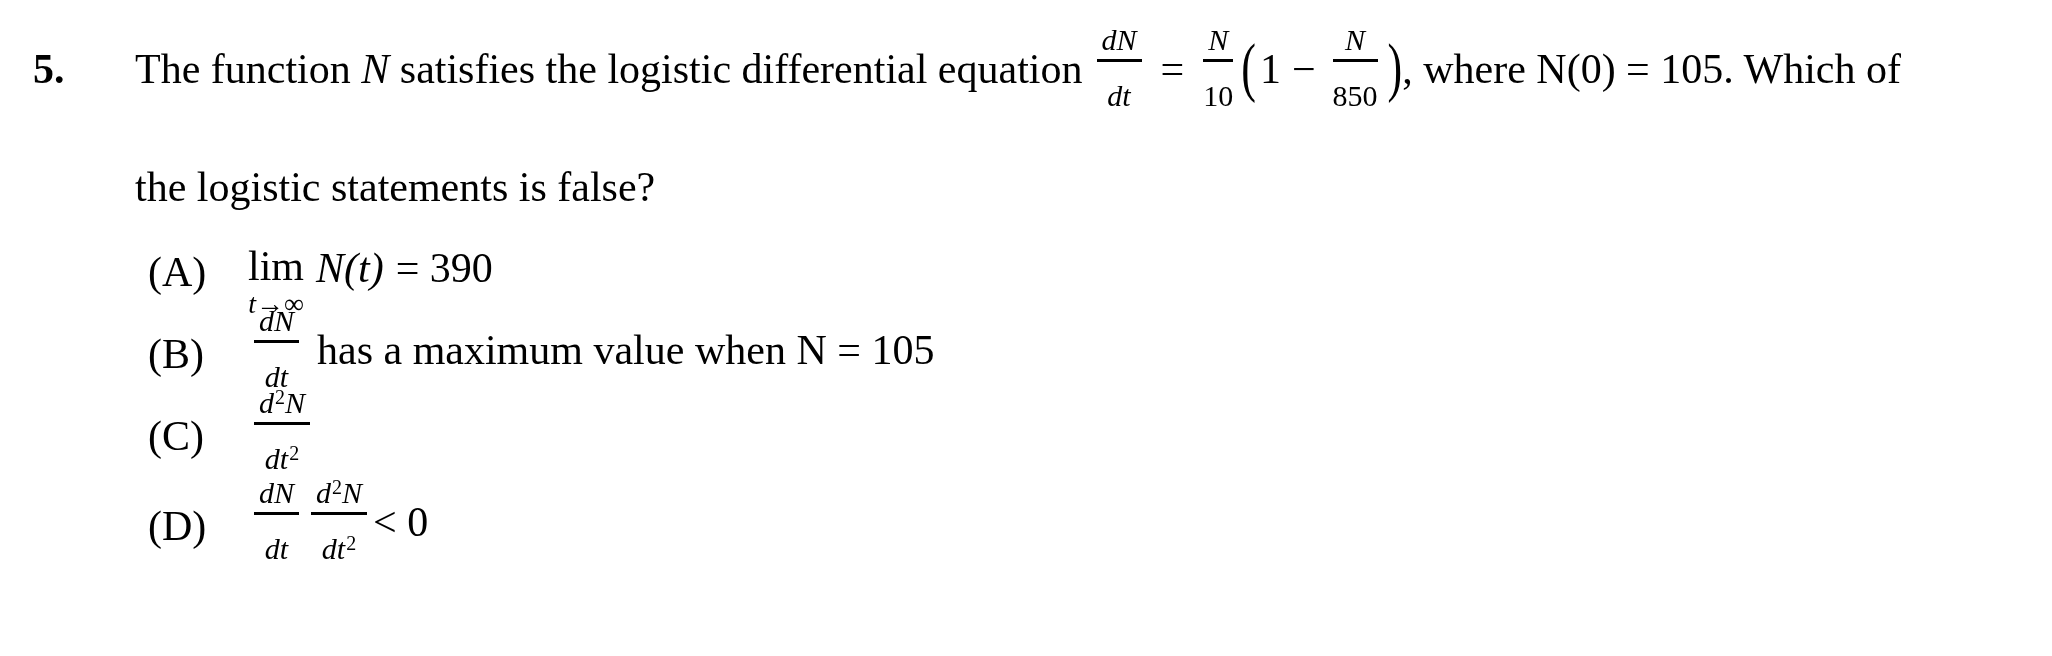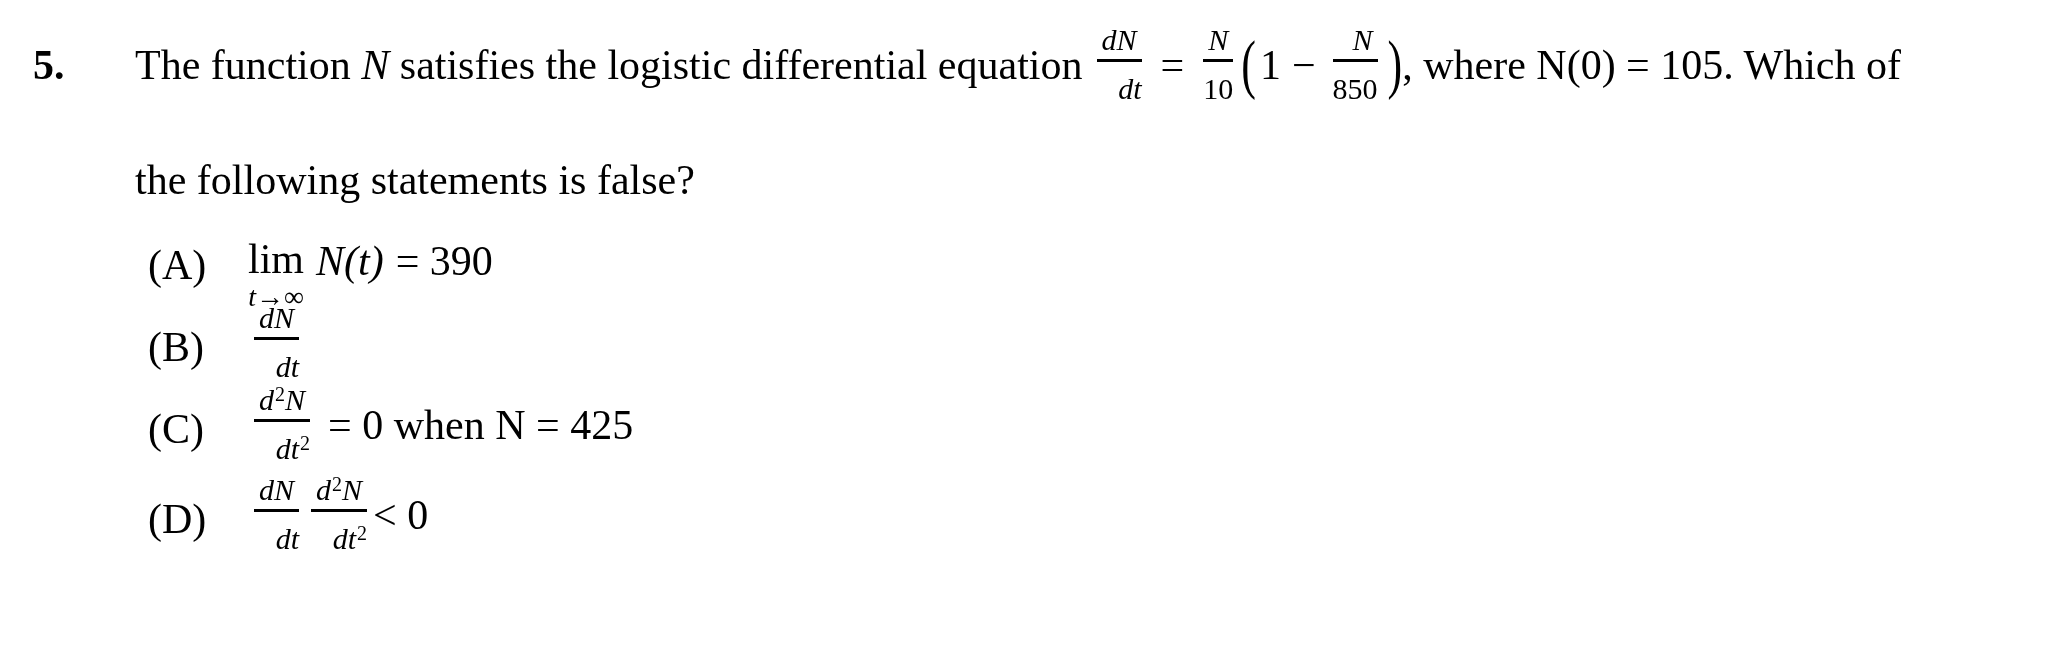--- a/index.html
+++ b/index.html
@@ -24,25 +24,25 @@
     display:flex;align-items:center;
     height:82px;margin-left:148px;white-space:nowrap;
   }
   .option.last{margin-top:8px;}
   .olabel{flex:0 0 60px;line-height:1;}
   .ocontent{margin-left:40px;line-height:1;white-space:nowrap;}
   .it{font-style:italic;}
   .math{white-space:nowrap;margin-left:8px;}
   .frac{
     display:inline-block;vertical-align:middle;
-    text-align:right;line-height:1;
+    text-align:center;line-height:1;
     position:relative;top:-5px;margin:0 6px;
   }
   .frac .num{display:block;font-size:30px;padding:0 5px 4px;border-bottom:3px solid #000;}
-  .frac .den{display:block;font-size:30px;padding-top:12px;}
+  .frac .den{display:block;font-size:30px;padding-top:19px;}
   .sup{font-size:20px;position:relative;top:-9px;margin-left:1px;font-style:normal;}
   .mrel{margin:0 13px;}
   .mbin{margin:0 11px;}
   .bigparen{
     display:inline-block;vertical-align:middle;
     font-size:44px;line-height:0.8;
     transform:scaleY(1.5);
     position:relative;top:-5px;
   }
   .lp{margin:0 4px 0 2px;}
@@ -61,42 +61,42 @@
 
 <div class="page">
 
   <div class="row1">
     <span class="qnum">5.</span>
     <span class="qline1">
       <span>The function </span><span class="it">N</span><span> satisfies the logistic differential equation</span><span class="math"><span class="frac"><span class="num it">dN</span><span class="den it">dt</span></span><span class="mrel">=</span><span class="frac"><span class="num it">N</span><span class="den">10</span></span><span class="bigparen lp">(</span><span>1</span><span class="mbin">−</span><span class="frac"><span class="num it">N</span><span class="den">850</span></span><span class="bigparen rp">)</span></span><span>, where N(0) = 105. Which of</span>
     </span>
   </div>
 
-  <div class="row2">the following statements is false?</div>
+  <div class="row2">the logistic statements is false?</div>
 
   <div class="options">
 
     <div class="option">
       <span class="olabel">(A)</span>
       <span class="ocontent">
         <span class="limstack"><span class="limword">lim</span><span class="limsub"><span class="it">t</span><span>→∞</span></span></span><span class="it">N(t)</span><span class="gapL">= 390</span>
       </span>
     </div>
 
     <div class="option">
       <span class="olabel">(B)</span>
       <span class="ocontent">
-        <span class="frac"><span class="num it">dN</span><span class="den it">dt</span></span>
+        <span class="frac"><span class="num it">dN</span><span class="den it">dt</span></span><span class="gapL">has a maximum value when N = 105</span>
       </span>
     </div>
 
     <div class="option">
       <span class="olabel">(C)</span>
       <span class="ocontent">
-        <span class="frac"><span class="num"><span class="it">d</span><span class="sup">2</span><span class="it">N</span></span><span class="den"><span class="it">dt</span><span class="sup">2</span></span></span><span class="gapL">= 0 when N = 425</span>
+        <span class="frac"><span class="num"><span class="it">d</span><span class="sup">2</span><span class="it">N</span></span><span class="den"><span class="it">dt</span><span class="sup">2</span></span></span>
       </span>
     </div>
 
     <div class="option last">
       <span class="olabel">(D)</span>
       <span class="ocontent">
         <span class="frac gapB"><span class="num it">dN</span><span class="den it">dt</span></span><span class="frac gapB"><span class="num"><span class="it">d</span><span class="sup">2</span><span class="it">N</span></span><span class="den"><span class="it">dt</span><span class="sup">2</span></span></span><span>&lt; 0</span>
       </span>
     </div>
 

